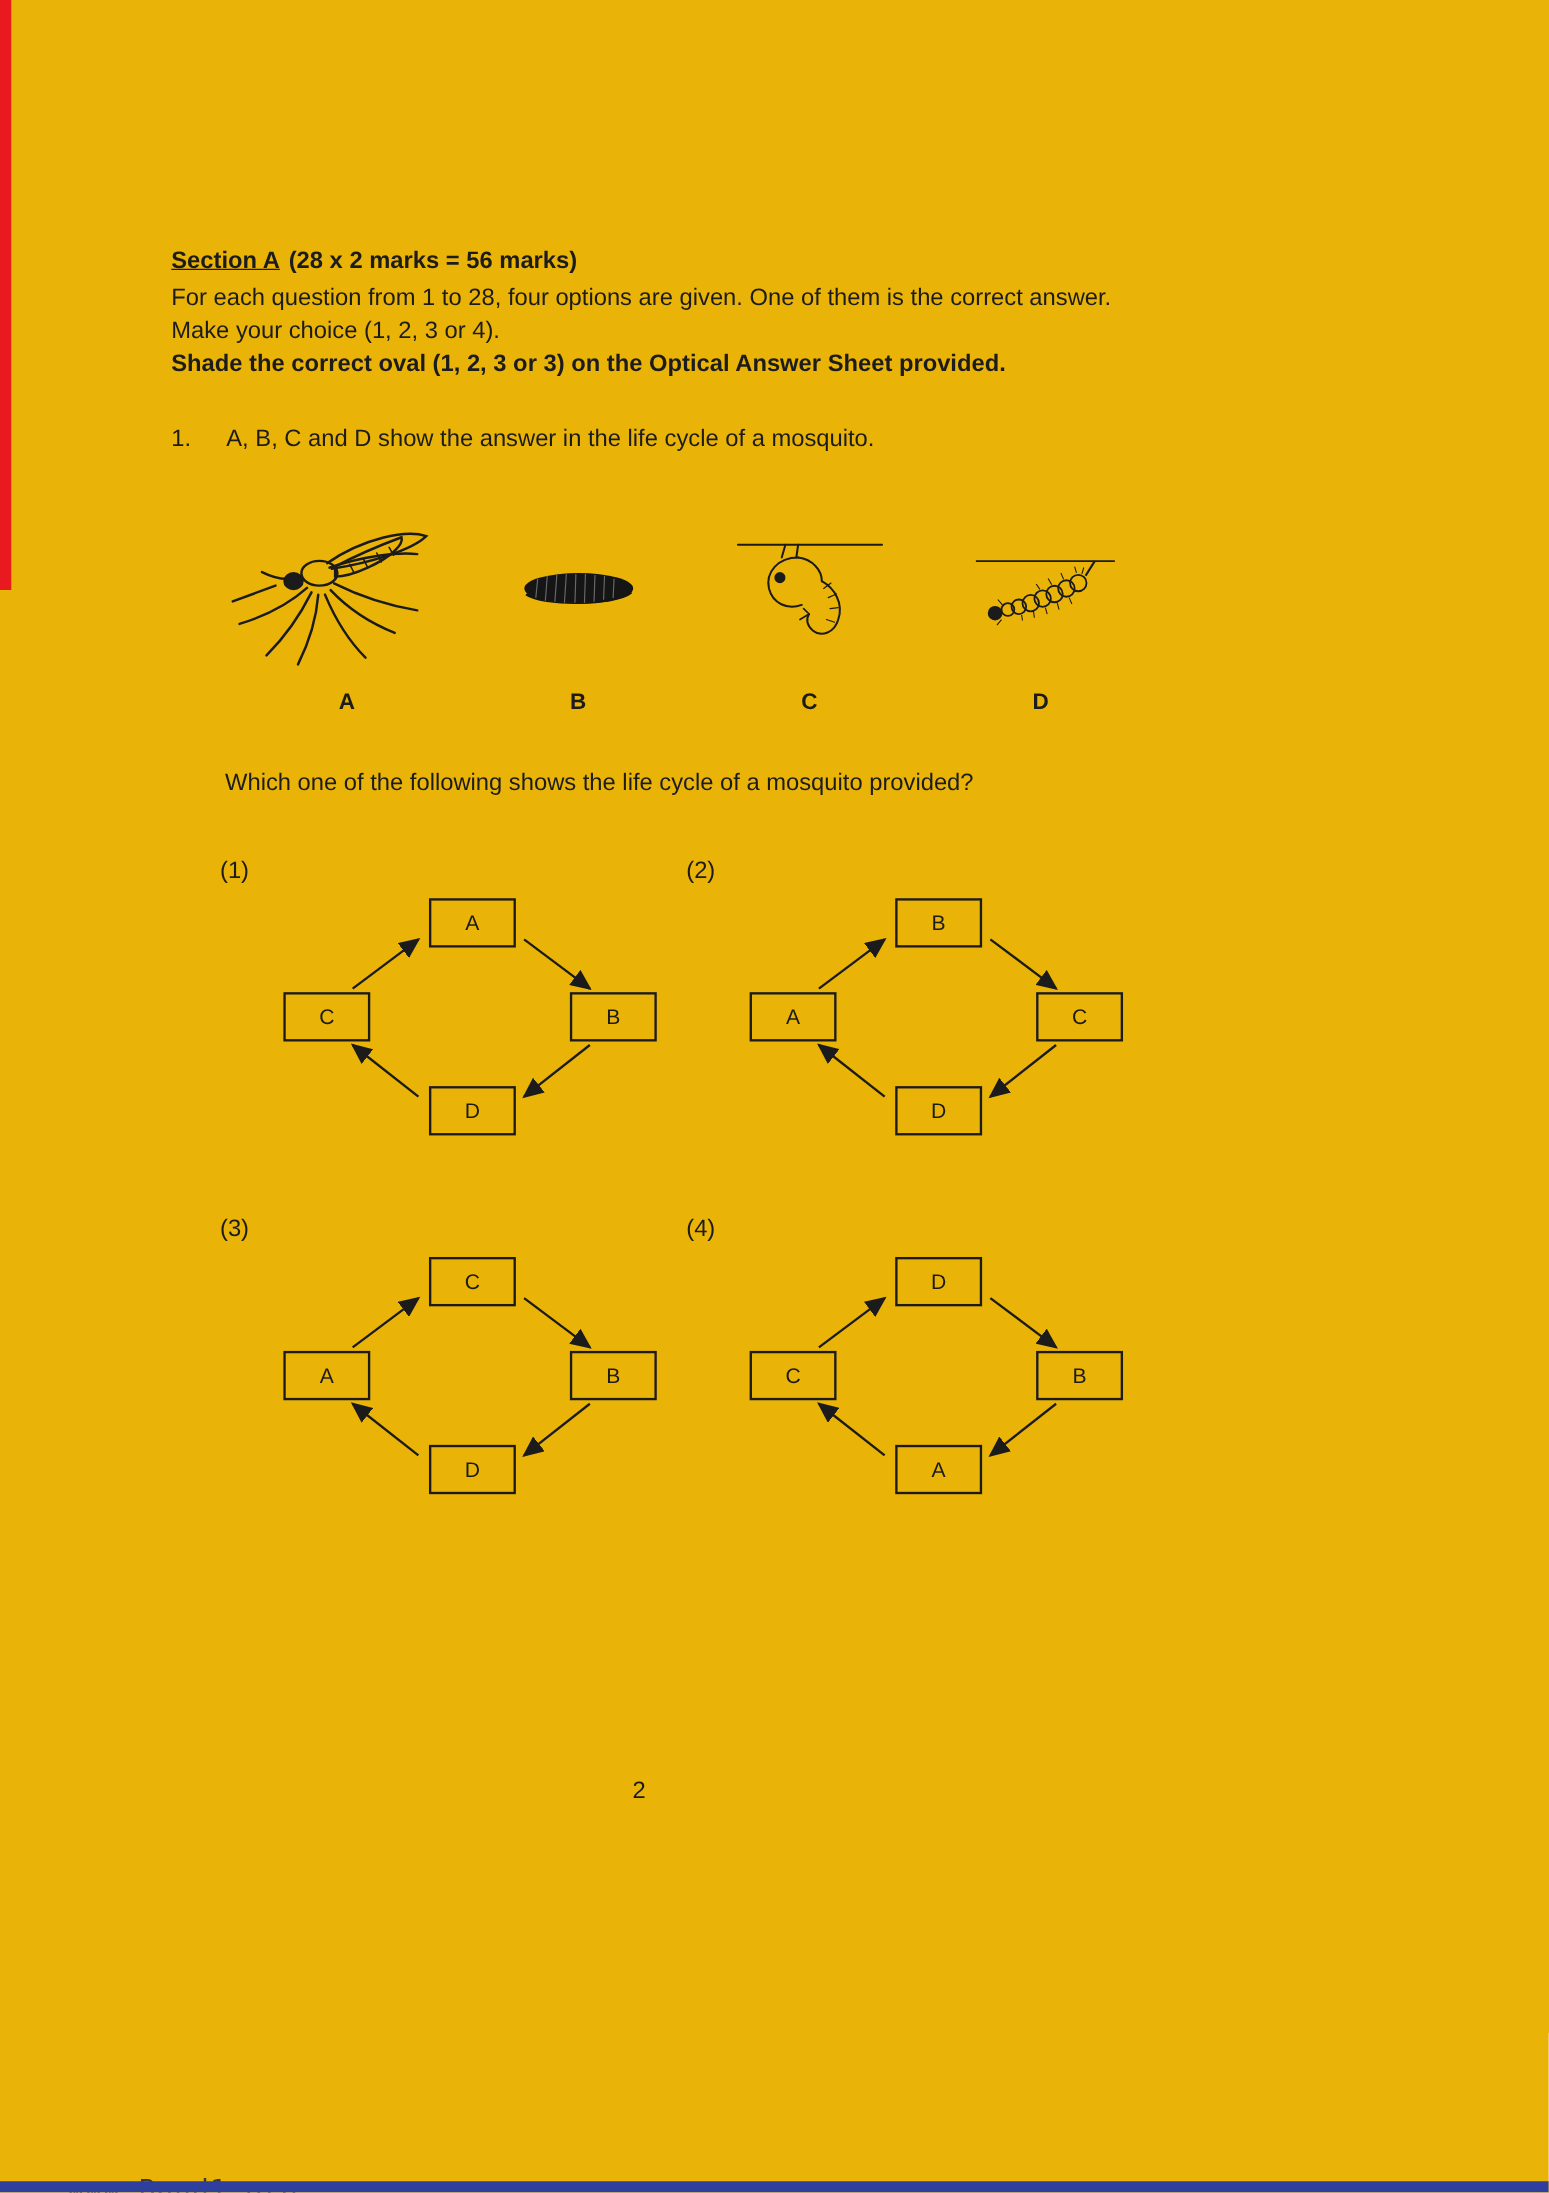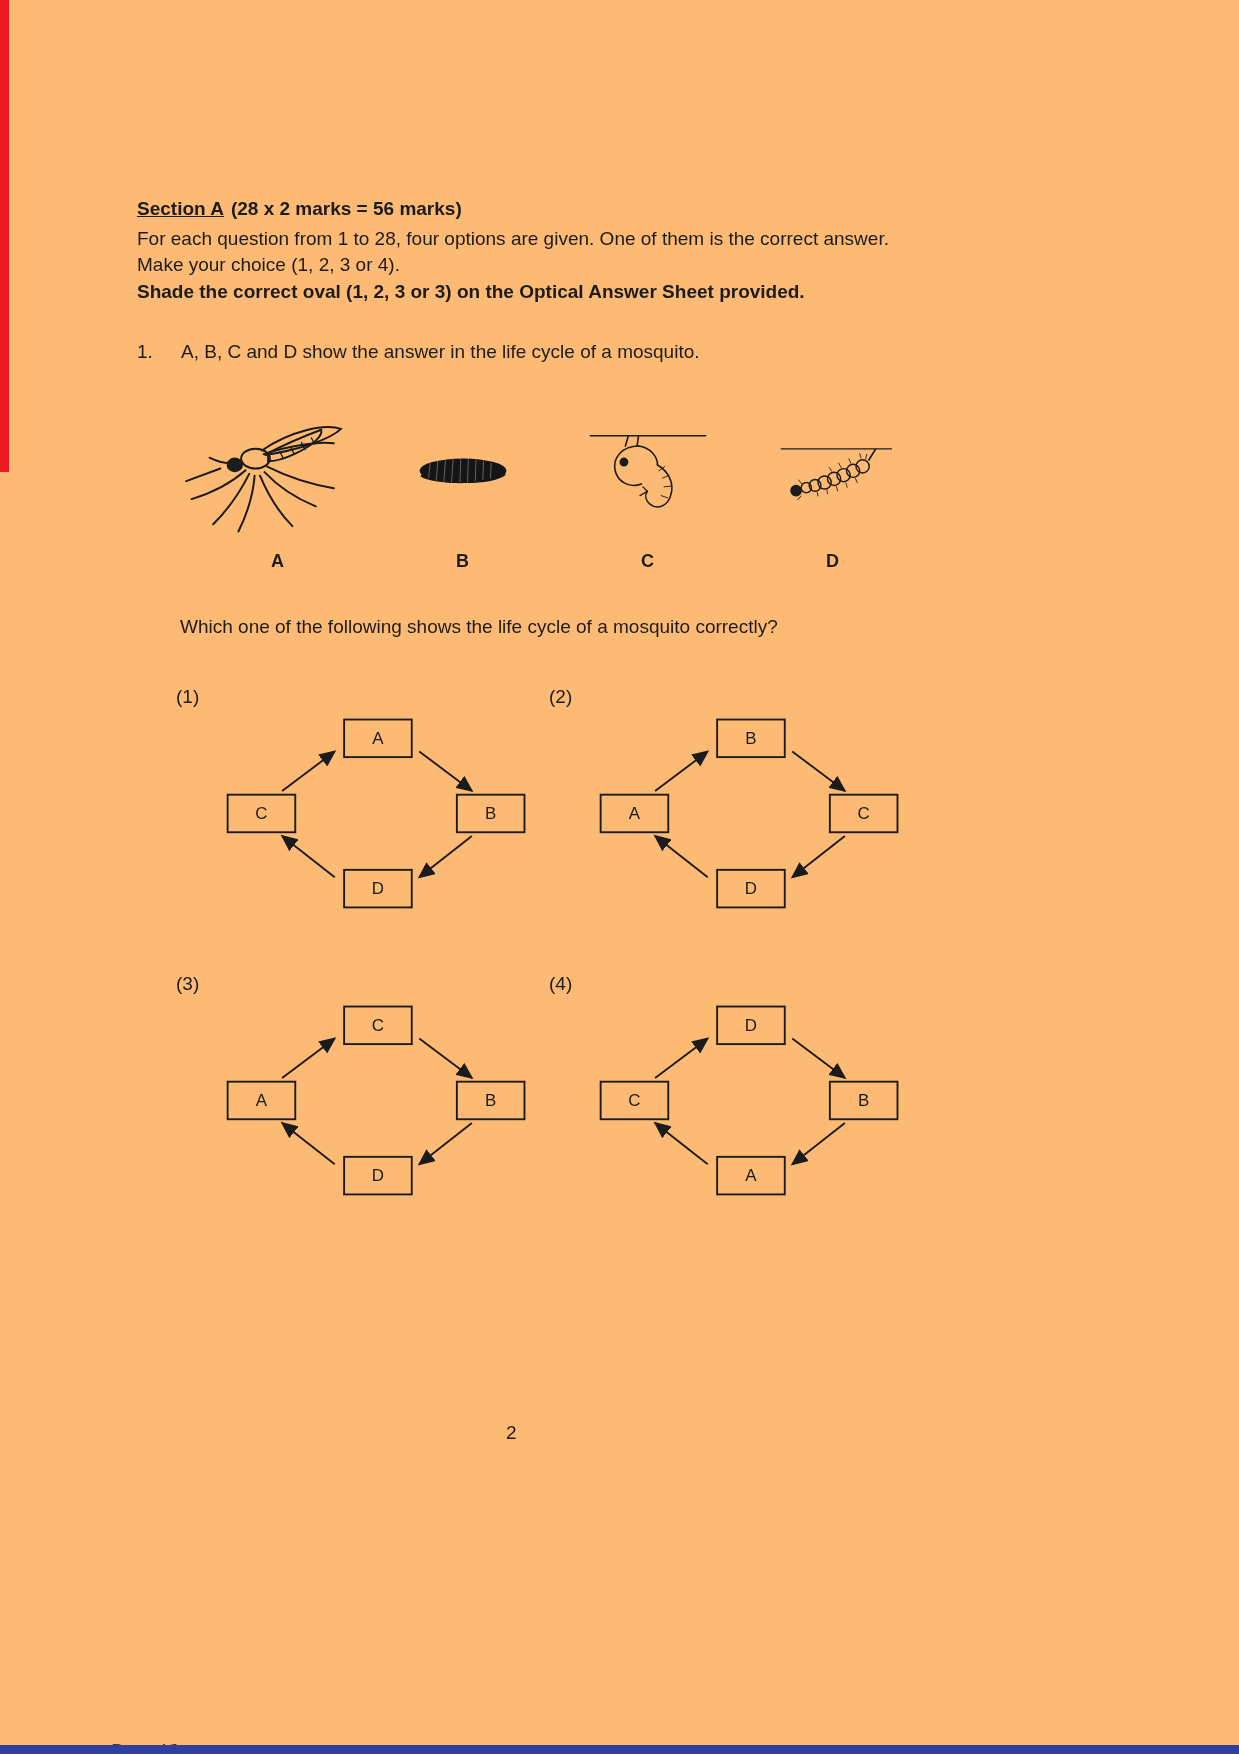--- a/index.html
+++ b/index.html
@@ -1,20 +1,20 @@
 <!DOCTYPE html>
 <html><head>
 <meta charset="utf-8">
 <style>
   html,body{margin:0;padding:0;}
   body{
     width:1239px;height:1754px;position:relative;overflow:hidden;
     background:#ffffff;font-family:"Liberation Sans",sans-serif;color:#1c1c1c;
   }
-  .sheet{position:absolute;inset:0;background:#fdba74;}
+  .sheet{position:absolute;inset:0;background:#eab308;}
   .red-bar{position:absolute;left:0;top:0;width:9px;height:472px;}
   .blue-bar{position:absolute;left:0;bottom:0;width:100%;height:9px;}
 
   .section-block{position:absolute;left:137px;top:196px;width:784px;font-size:19px;line-height:26px;}
   .section-heading{font-weight:bold;}
   .section-heading .title{text-decoration:underline;}
   .section-heading .marks{margin-left:7px;}
   .instr{margin-top:4px;}
   .instr-bold{font-weight:bold;margin-top:1px;}
 
@@ -139,21 +139,21 @@
             <circle cx="37" cy="79" r="7" fill="#1b1b1b"></circle>
             <path d="M126 35 L124 28 M132 36 L134 29 M112 42 L109 35 M99 48 L95 41 M86 53 L82 47 M118 62 L121 69 M105 68 L107 75 M92 73 L94 80 M79 77 L80 84 M66 81 L67 87 M45 70 L40 64 M44 86 L39 92" stroke-width="1.2"></path>
           </g>
         </svg>
       </div>
       <figcaption class="stage-label">D</figcaption>
     </figure>
 
   </div>
 
-  <div class="subprompt">Which one of the following shows the life cycle of a mosquito correctly?</div>
+  <div class="subprompt">Which one of the following shows the life cycle of a mosquito provided?</div>
 
   <div class="option" style="left:176px;top:686px;">
     <div class="option-label">(1)</div>
     <svg class="cycle" viewBox="0 0 330 215">
       <defs>
         <marker id="ah1" markerWidth="10" markerHeight="8" refX="8" refY="4" orient="auto">
             <path d="M0,0 L9,4 L0,8 Z" fill="#1b1b1b"></path>
           </marker>
       </defs>
       <g stroke="#1b1b1b" stroke-width="2">

